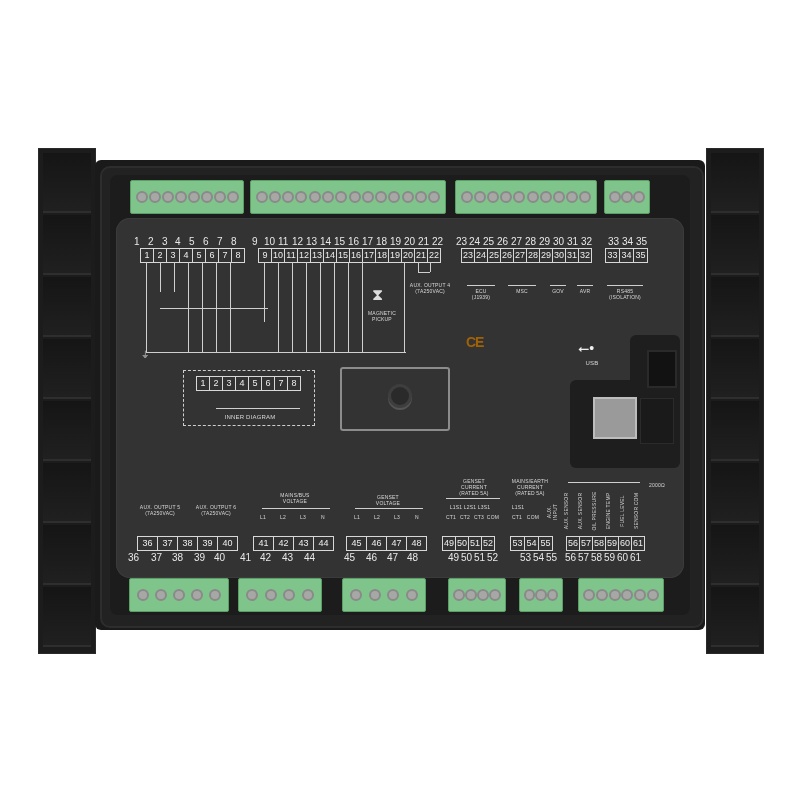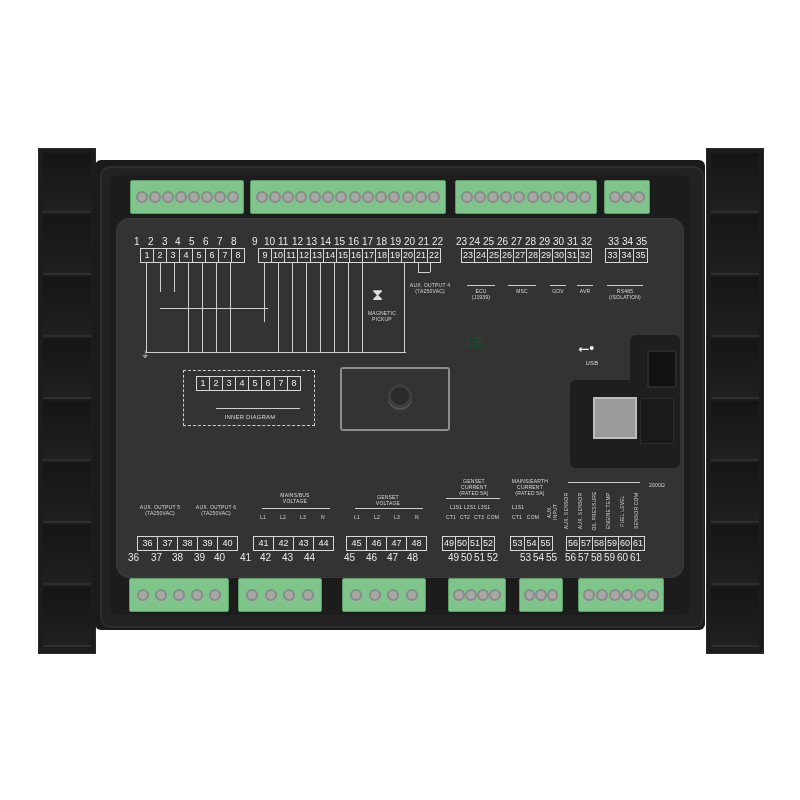--- a/index.html
+++ b/index.html
@@ -17,21 +17,21 @@
   .tblock{position:absolute;height:34px;background:#7fc48a;border:1px solid #5b9e66;border-radius:2px;display:flex;align-items:center;justify-content:space-around;padding:0 4px;box-sizing:border-box;}
   .screw{width:12px;height:12px;border-radius:50%;background:#a7a8a6;border:2px solid #8a8a8a;box-sizing:border-box;}
   
   .num{position:absolute;color:#e8e8e8;font-size:10px;}
   .box-row{position:absolute;display:flex;border:1px solid #d8d8d8;}
   .box-row span{display:inline-block;border-right:1px solid #d8d8d8;color:#eee;font-size:9px;text-align:center;line-height:13px;}
   .box-row span:last-child{border-right:none;}
   .tiny{position:absolute;color:#d8d8d8;font-size:5px;text-align:center;line-height:6px;letter-spacing:.2px;}
   .vline{position:absolute;width:1px;background:#cfcfcf;}
   .hline{position:absolute;height:1px;background:#cfcfcf;}
-  .ce{position:absolute;color:#14532d;font-size:14px;font-weight:normal;letter-spacing:-1px;}
+  .ce{position:absolute;color:#a16207;font-size:14px;font-weight:bold;letter-spacing:-1px;}
   .dashbox{position:absolute;border:1px dashed #cfcfcf;}
   .rect-dial{position:absolute;border:2px solid #8c8c8c;border-radius:3px;}
   .knob{position:absolute;border-radius:50%;background:#2a2a2a;border:3px solid #3e3e3e;box-shadow:0 2px 0 #555;}
   .port-recess{position:absolute;background:#1e1e1e;border-radius:6px;}
   .rj45{position:absolute;background:#9a9a9a;border:2px solid #bdbdbd;}
 </style>
 </head>
 <body>
 
 <div class="rib" style="left:38px;top:148px;width:56px;height:504px;">

